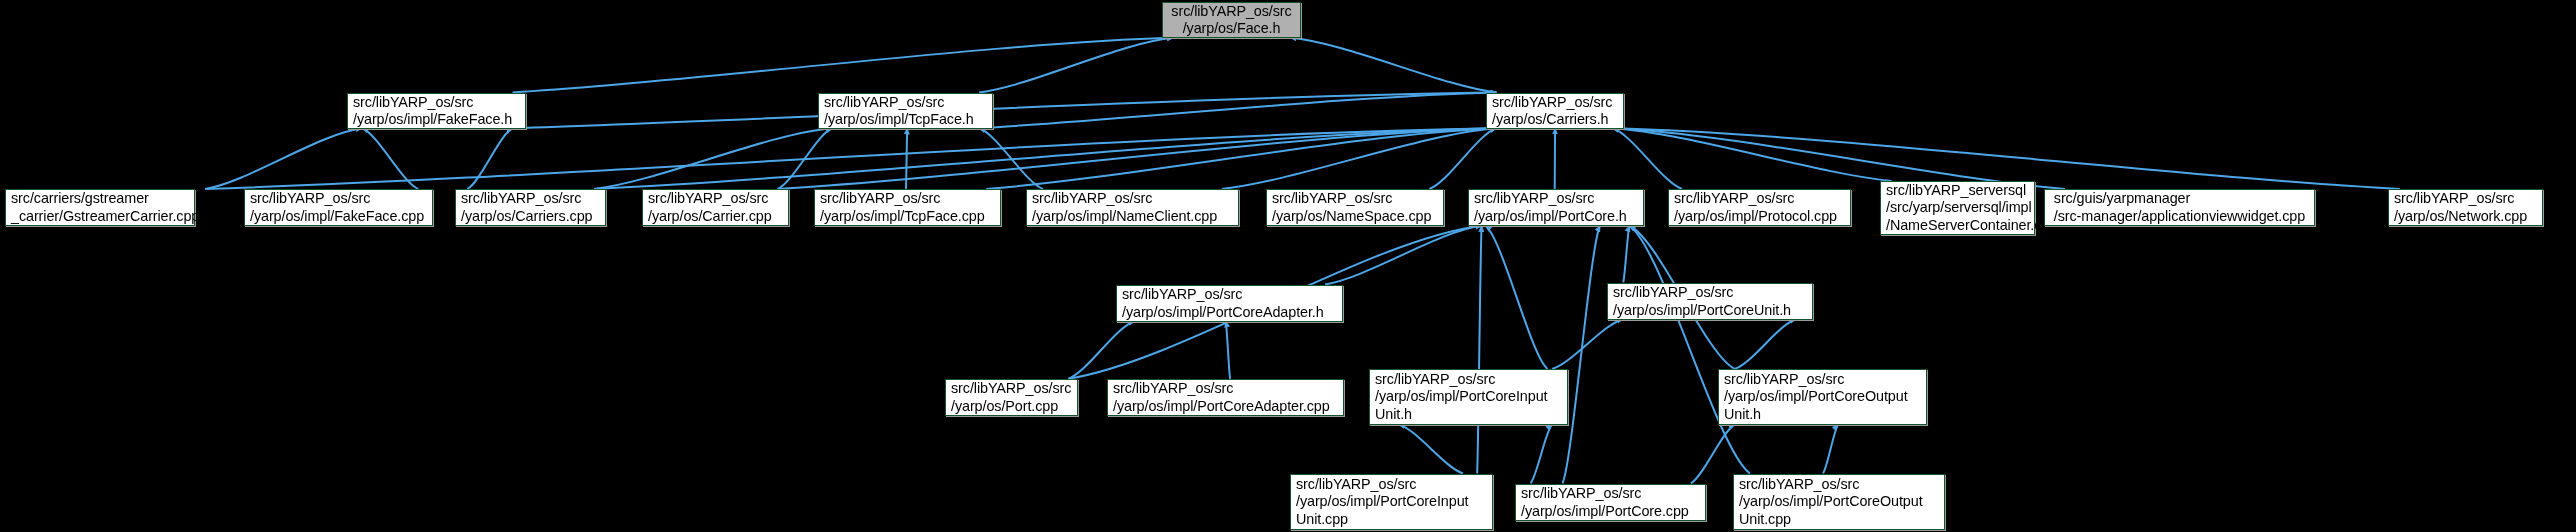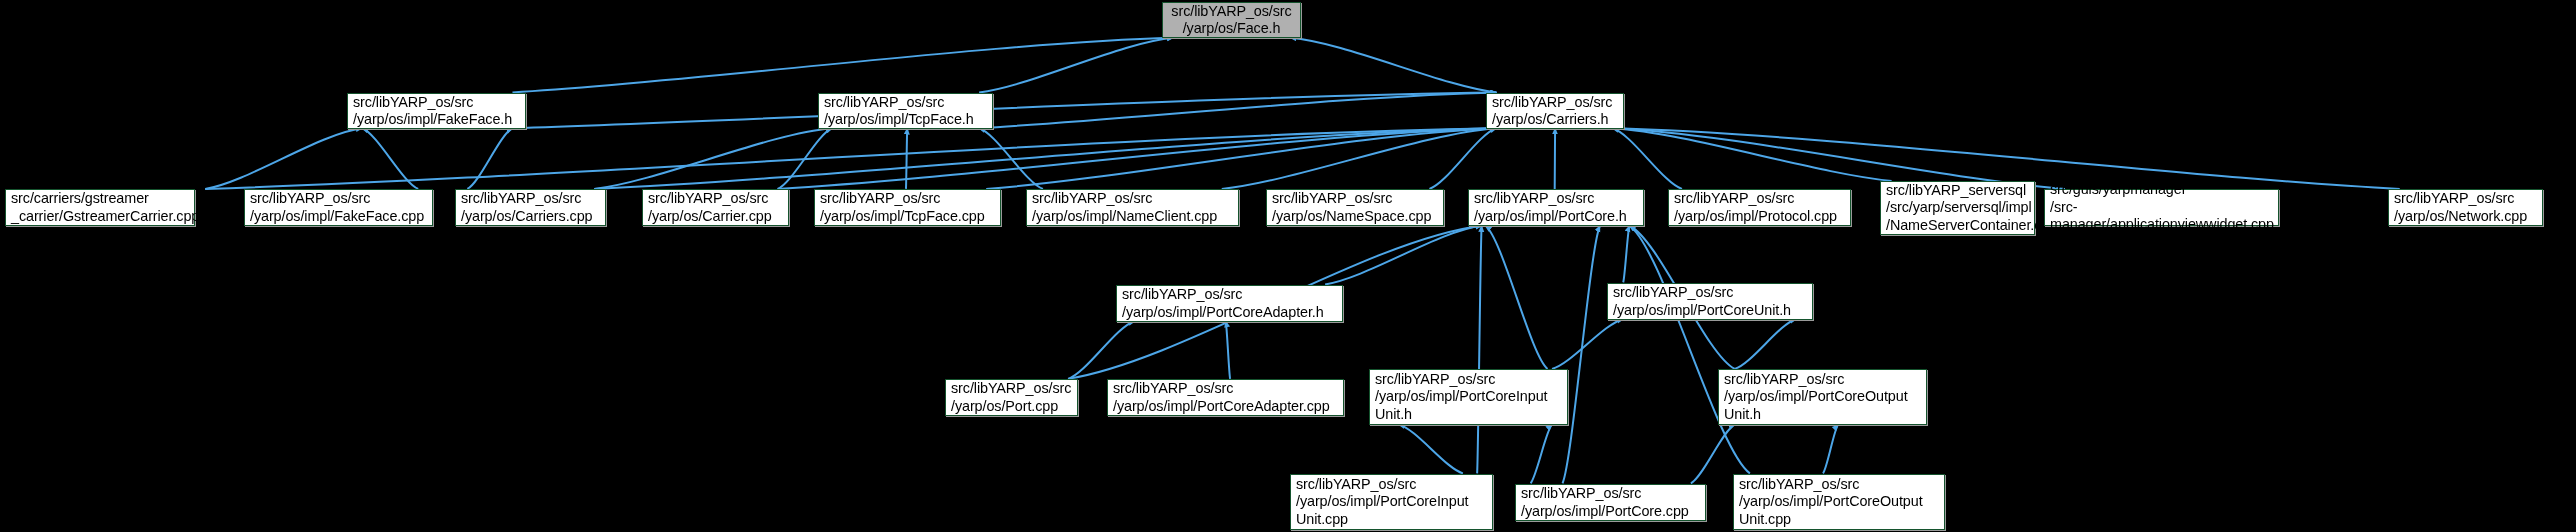--- a/index.html
+++ b/index.html
@@ -122,21 +122,21 @@
 /yarp/os/impl/NameClient.cpp</span></div>
       <div class="gnode lalign" style="left: 1266px; top: 189px; width: 178px; height: 37px;"><span>src/libYARP_os/src
 /yarp/os/NameSpace.cpp</span></div>
       <div class="gnode lalign" style="left: 1468px; top: 189px; width: 176px; height: 37px;"><span>src/libYARP_os/src
 /yarp/os/impl/PortCore.h</span></div>
       <div class="gnode lalign" style="left: 1668px; top: 189px; width: 183px; height: 37px;"><span>src/libYARP_os/src
 /yarp/os/impl/Protocol.cpp</span></div>
       <div class="gnode lalign" style="left: 1880px; top: 181px; width: 155px; height: 54px;"><span>src/libYARP_serversql
 /src/yarp/serversql/impl
 /NameServerContainer.cpp</span></div>
-      <div class="gnode lalign" style="left: 2044px; top: 189px; width: 235px; height: 37px;"><span>src/guis/yarpmanager
+      <div class="gnode lalign" style="left: 2044px; top: 189px; width: 271px; height: 37px; align-items: center;"><span>src/guis/yarpmanager
 /src-manager/applicationviewwidget.cpp</span></div>
       <div class="gnode lalign" style="left: 2388px; top: 189px; width: 155px; height: 37px;"><span>src/libYARP_os/src
 /yarp/os/Network.cpp</span></div>
       <div class="gnode lalign" style="left: 1116px; top: 285px; width: 227px; height: 37px;"><span>src/libYARP_os/src
 /yarp/os/impl/PortCoreAdapter.h</span></div>
       <div class="gnode lalign" style="left: 1607px; top: 283px; width: 206px; height: 37px;"><span>src/libYARP_os/src
 /yarp/os/impl/PortCoreUnit.h</span></div>
       <div class="gnode lalign" style="left: 945px; top: 379px; width: 133px; height: 37px;"><span>src/libYARP_os/src
 /yarp/os/Port.cpp</span></div>
       <div class="gnode lalign" style="left: 1107px; top: 379px; width: 237px; height: 37px;"><span>src/libYARP_os/src

